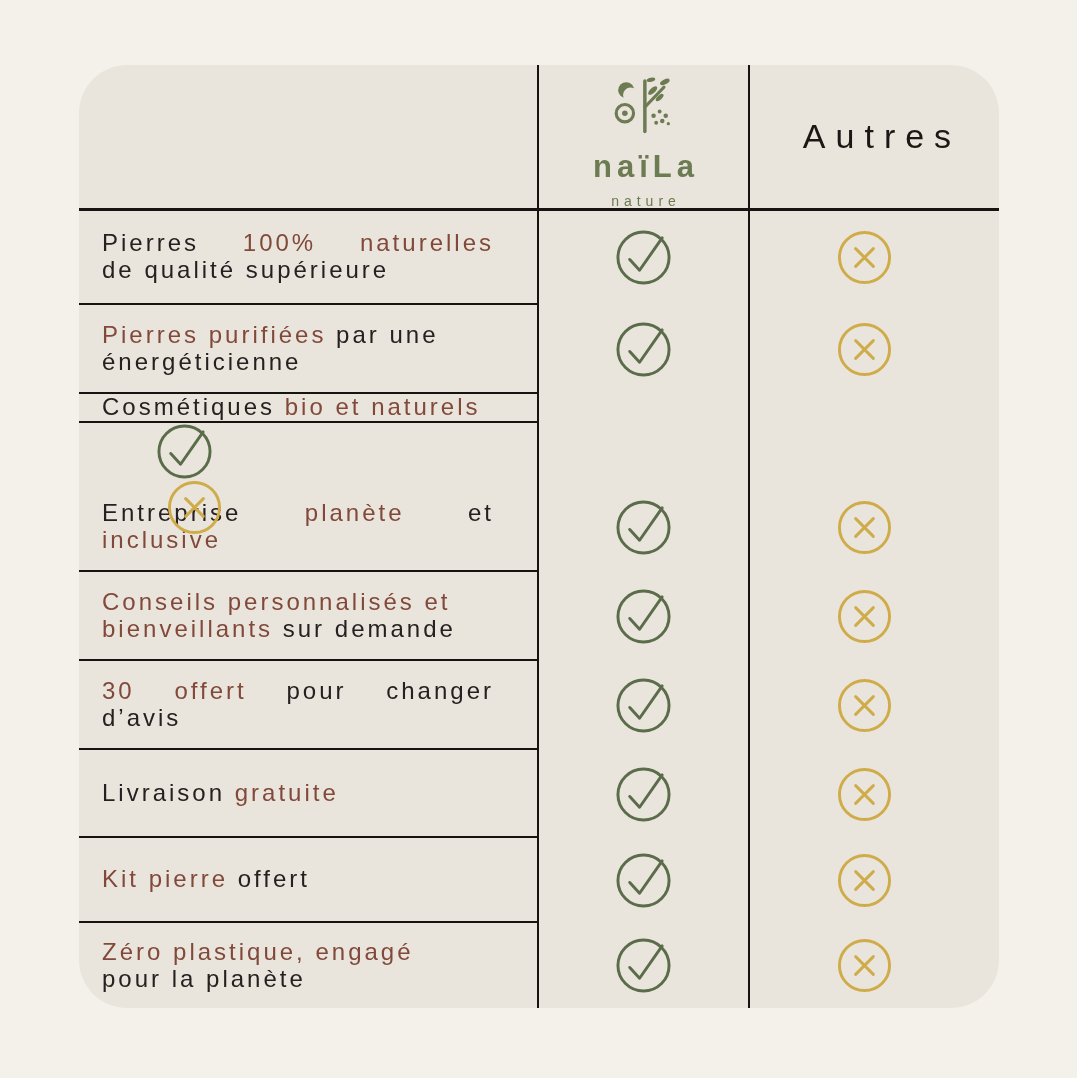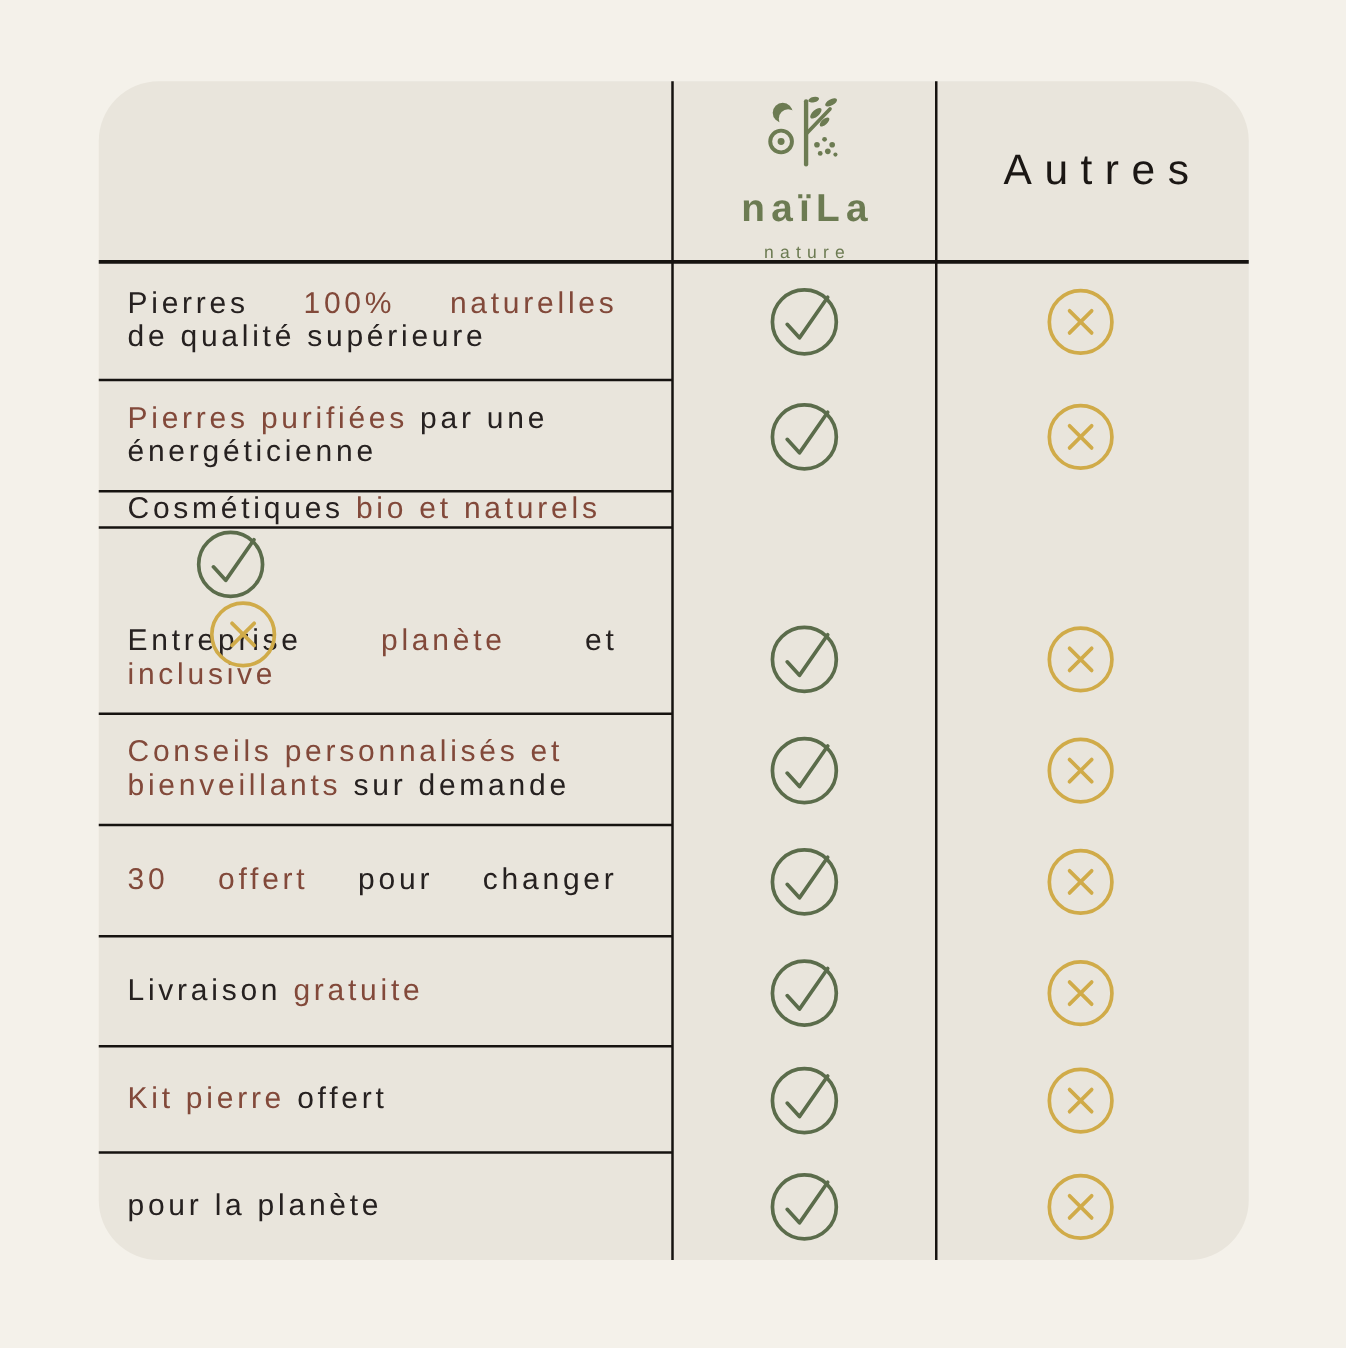--- a/index.html
+++ b/index.html
@@ -214,20 +214,21 @@
   </div>
 
   <div class="row" style="height: 89px;">
     <div class="cell text-cell">
           <div class="line justify">
             <span class="c-b">30</span>
             <span class="c-b">offert</span>
             <span class="c-d">pour</span>
             <span class="c-d">changer</span>
           </div>
+          <div class="line"><span class="c-d">d’avis</span></div>
         </div>
     <div class="cell icon-cell check-cell">
           <svg class="check-svg" width="57" height="57" viewBox="0 0 58 58">
     <circle class="check-stroke" cx="29" cy="29" r="26"></circle>
     <path class="check-stroke" d="M15 31 L25 42 L48 9" stroke-linecap="round" stroke-linejoin="round"></path>
   </svg>
         </div>
     <div class="cell icon-cell cross-cell">
           <svg class="cross-svg" width="55" height="55" viewBox="0 0 56 56">
     <circle class="cross-stroke" cx="28" cy="28" r="25.5"></circle>
@@ -267,20 +268,21 @@
     <div class="cell icon-cell cross-cell">
           <svg class="cross-svg" width="55" height="55" viewBox="0 0 56 56">
     <circle class="cross-stroke" cx="28" cy="28" r="25.5"></circle>
     <path class="cross-stroke" d="M19 19 L37 37 M37 19 L19 37" stroke-linecap="round"></path>
   </svg>
         </div>
   </div>
 
   <div class="row last" style="height: 85px;">
     <div class="cell text-cell">
+          <div class="line"><span class="c-b">Zéro</span> <span class="c-b">plastique,</span> <span class="c-b">engagé</span></div>
           <div class="line"><span class="c-d">pour</span> <span class="c-d">la</span> <span class="c-d">planète</span></div>
         </div>
     <div class="cell icon-cell check-cell">
           <svg class="check-svg" width="57" height="57" viewBox="0 0 58 58">
     <circle class="check-stroke" cx="29" cy="29" r="26"></circle>
     <path class="check-stroke" d="M15 31 L25 42 L48 9" stroke-linecap="round" stroke-linejoin="round"></path>
   </svg>
         </div>
     <div class="cell icon-cell cross-cell">
           <svg class="cross-svg" width="55" height="55" viewBox="0 0 56 56">

